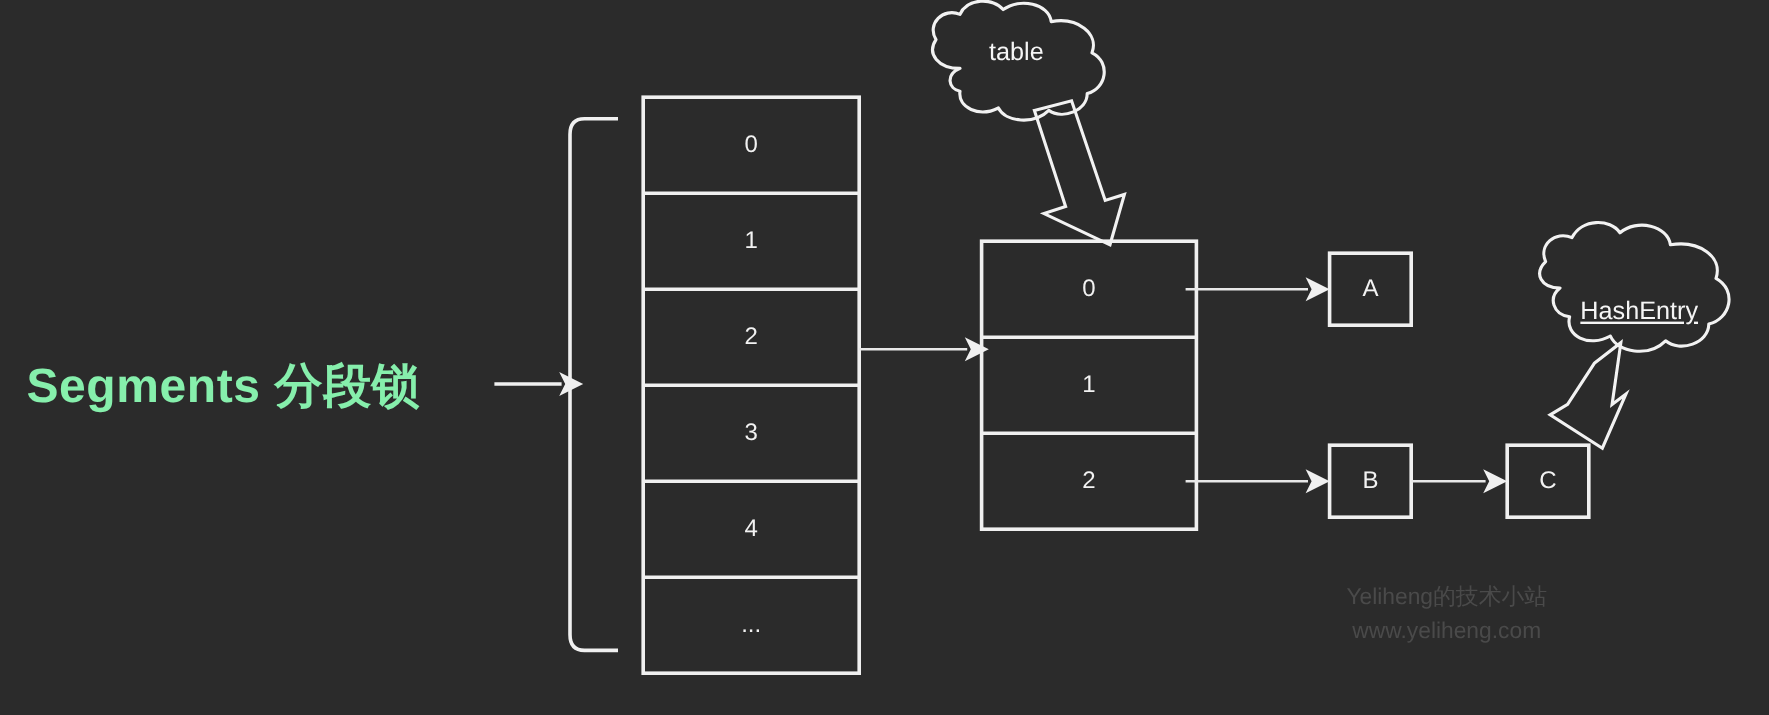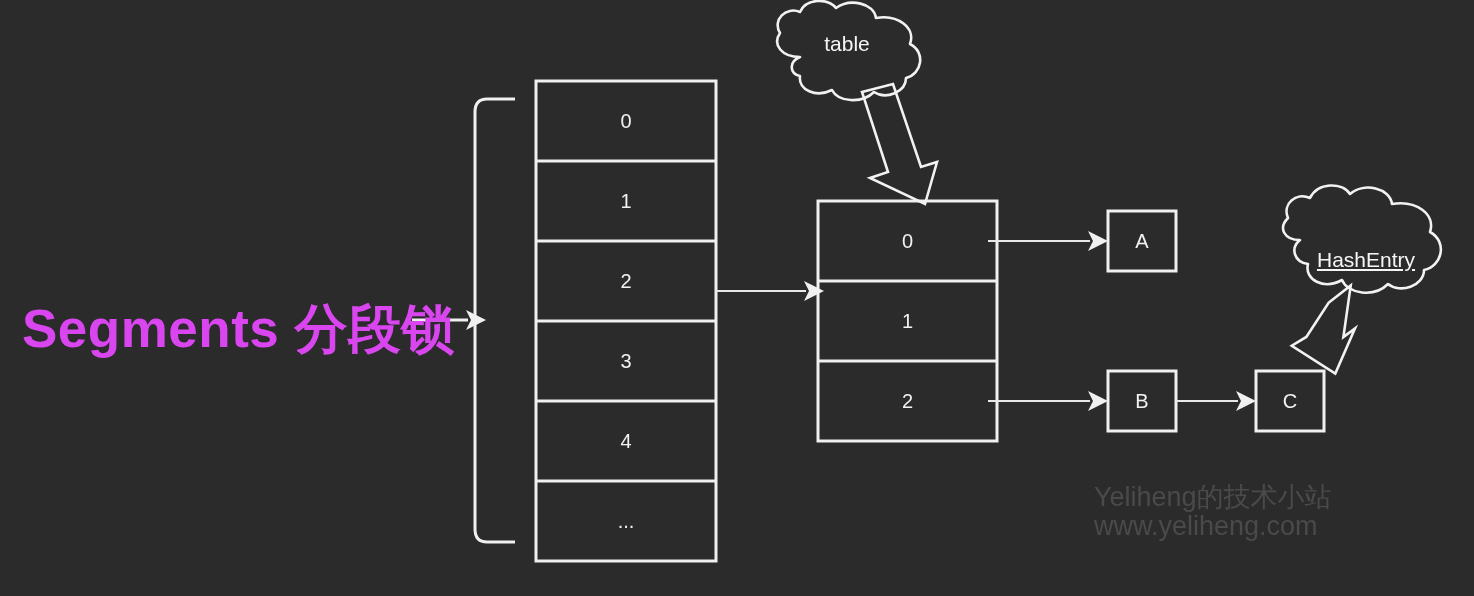--- a/index.html
+++ b/index.html
@@ -77,33 +77,34 @@
     font-family: "Liberation Sans", sans-serif;
     display: flex;
     align-items: center;
     justify-content: center;
     white-space: nowrap;
   }
   #main-label {
     position: absolute;
     left: 22px;
     top: 294px;
-    color: #d946ef;
-    font-size: 53px;
+    color: #86efac;
+    font-size: 40px;
     font-weight: bold;
     letter-spacing: 0.5px;
     font-family: "Liberation Sans", sans-serif;
     white-space: nowrap;
   }
   #watermark {
     position: absolute;
-    left: 1094px;
+    left: 1122px;
     top: 483px;
+    text-align: center;
     color: #4a4a4a;
-    font-size: 27px;
+    font-size: 19px;
     line-height: 29px;
     font-family: "Liberation Sans", sans-serif;
     white-space: nowrap;
   }
   .wm-line { display: block; }
 </style>
 </head>
 <body>
 
 <div id="canvas">

